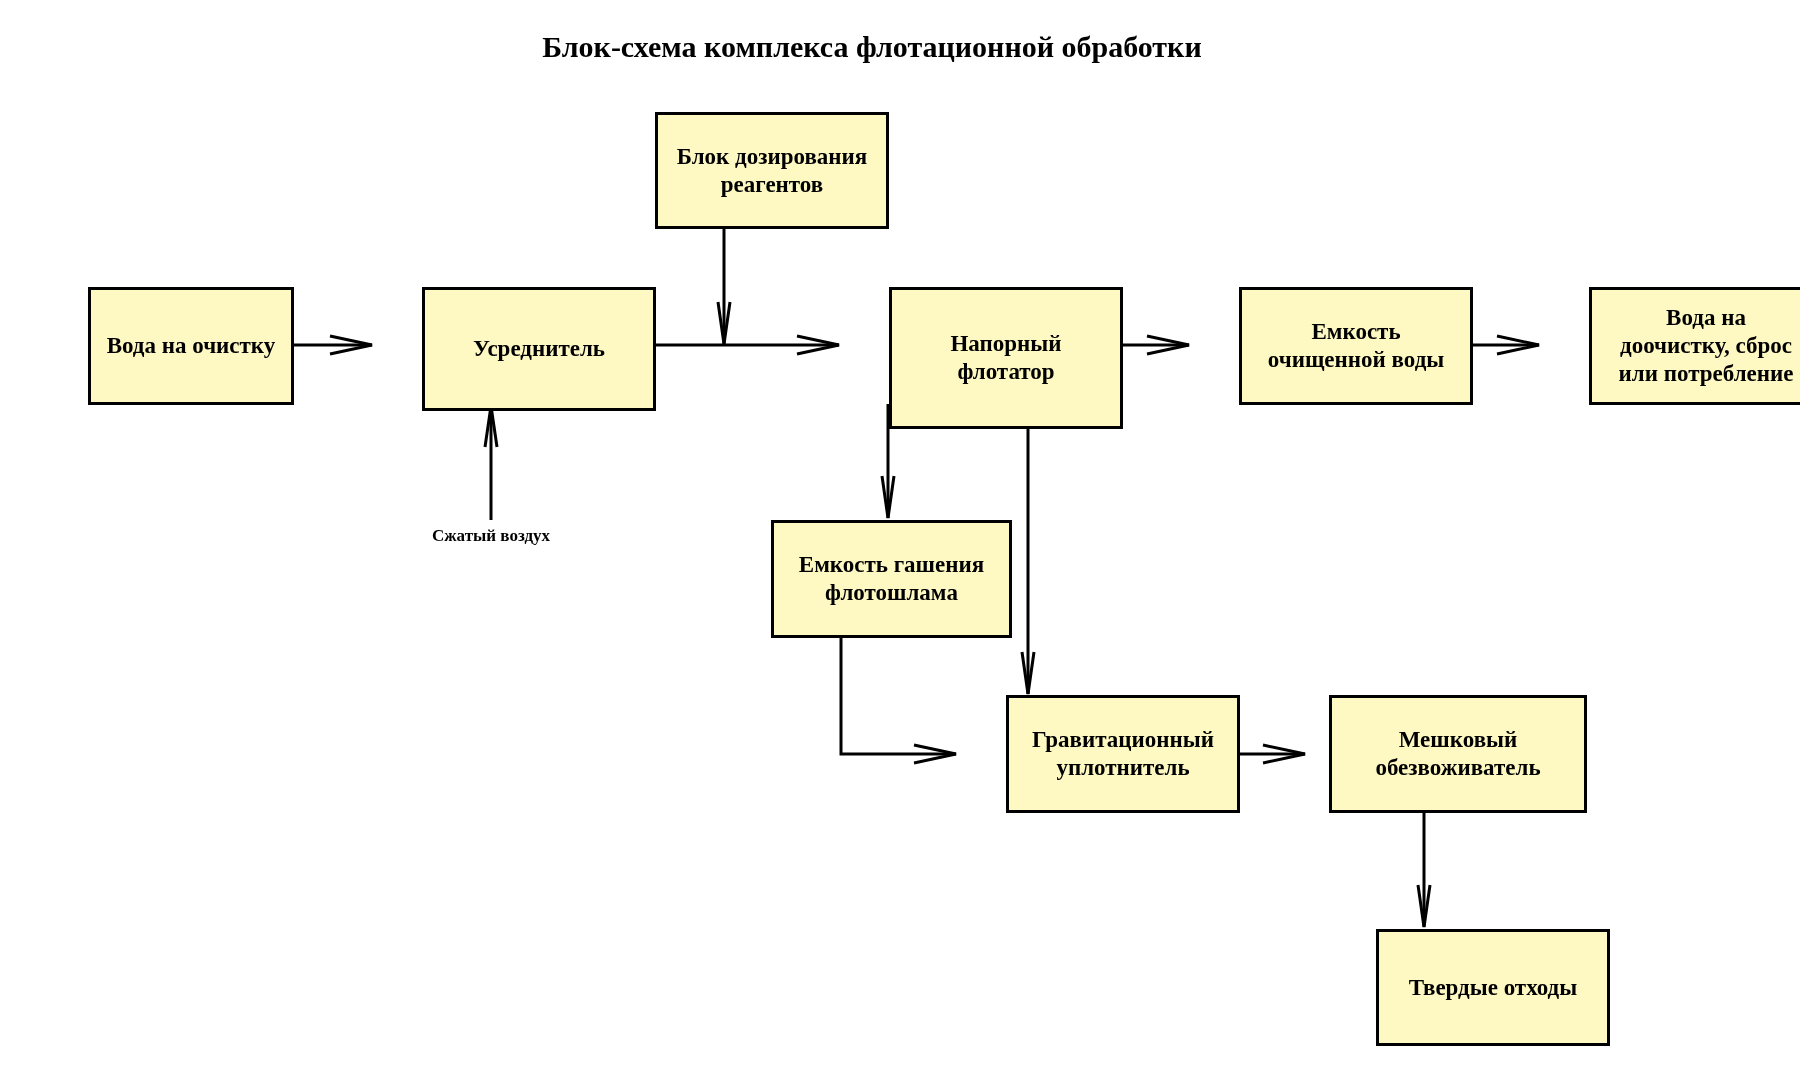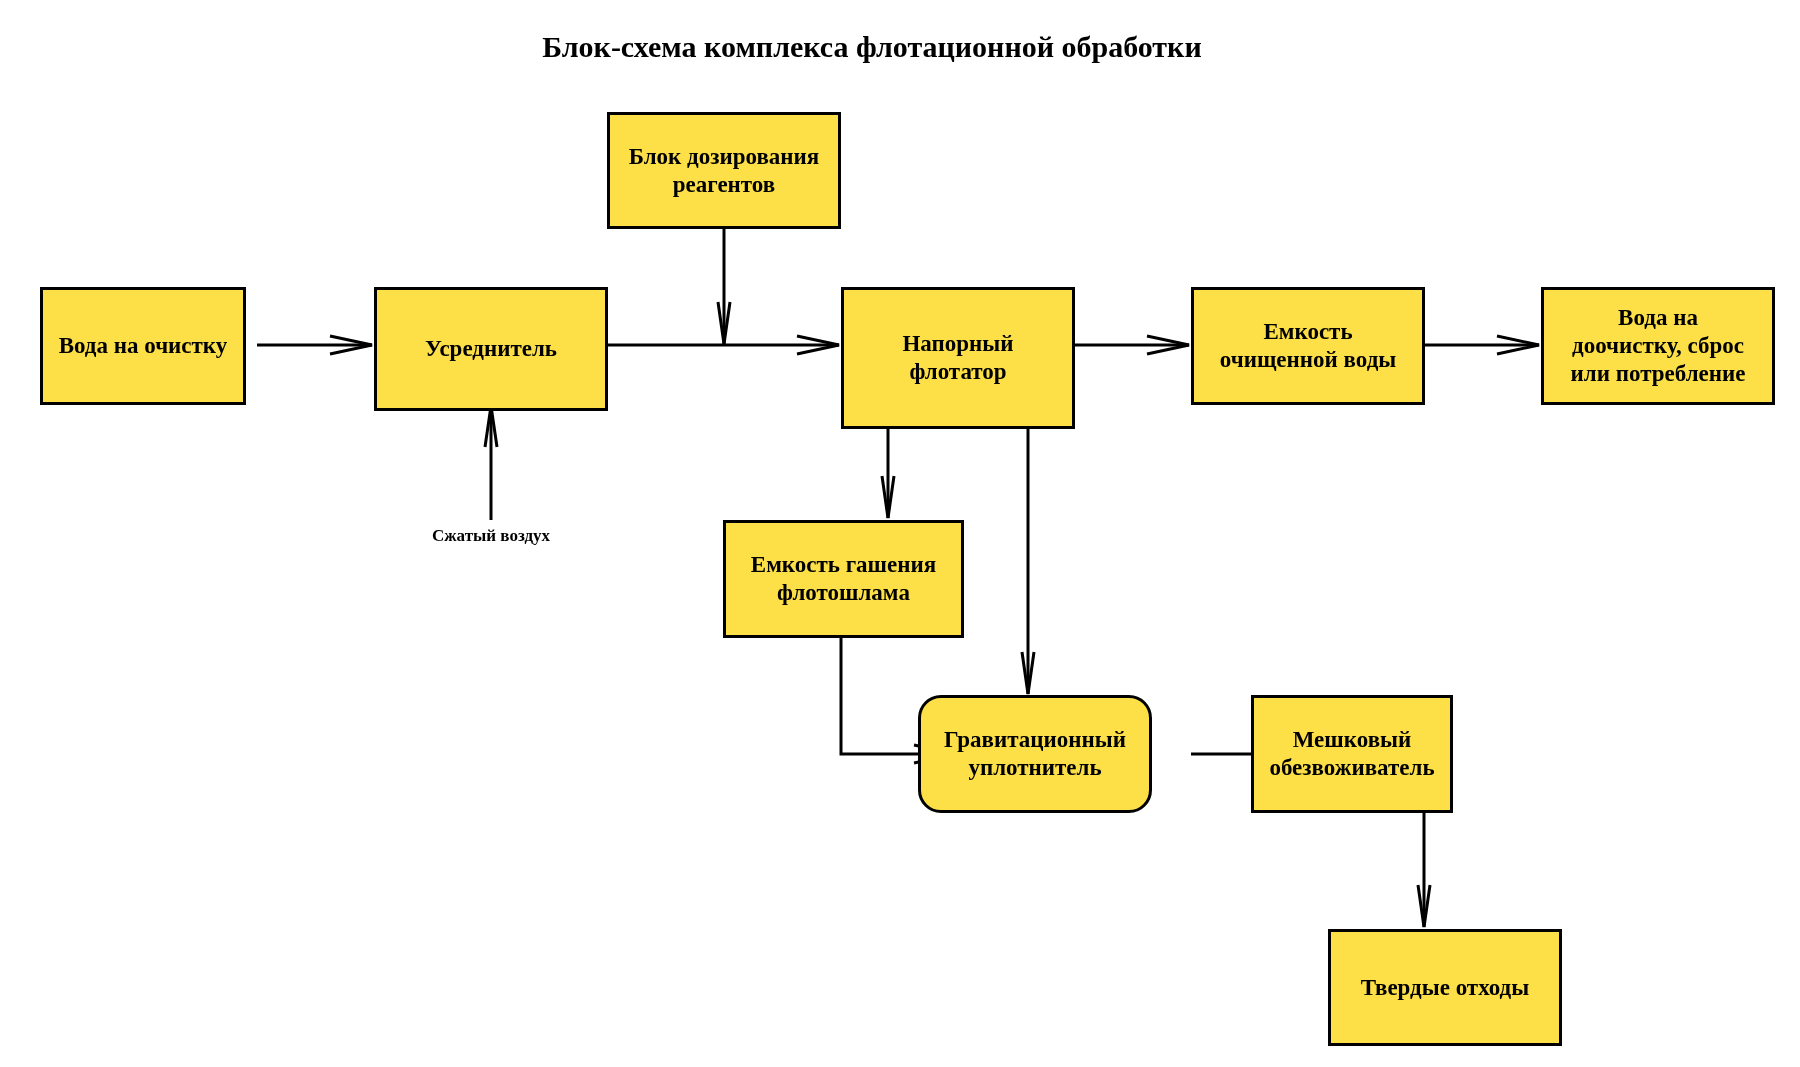--- a/index.html
+++ b/index.html
@@ -1,23 +1,23 @@
 <!DOCTYPE html>
 <html><head>
 <meta charset="utf-8">
 <style>
   html, body { margin:0; padding:0; background:#ffffff; }
   body { width:1800px; height:1067px; position:relative; overflow:hidden;
          font-family:"Liberation Serif", "DejaVu Serif", serif; color:#000; }
   #title { position:absolute; left:0; width:1744px; top:30px; text-align:center;
            font-weight:bold; font-size:30px; }
   svg { position:absolute; left:0; top:0; }
-  .box { position:absolute; box-sizing:border-box; border:3px solid #000; background:#fde047;
+  .box { position:absolute; box-sizing:border-box; border:3px solid #000; background:#fef9c3;
          display:flex; align-items:center; justify-content:center; text-align:center;
-         font-weight:bold; font-size:23px; line-height:28px; white-space:pre-line; padding:0 12px; }
+         font-weight:bold; font-size:23px; line-height:28px; white-space:pre-line; padding:0 12px;margin-left:48px; }
   .label { position:absolute; font-weight:bold; font-size:17px; text-align:center; }
 </style>
 </head>
 <body>
 
 <div id="title">Блок-схема комплекса флотационной обработки</div>
 
 <svg width="1800" height="1067">
   <g stroke="#000" stroke-width="3" fill="none">
 
@@ -84,19 +84,19 @@
 реагентов</div>
 <div class="box" style="left:841px;top:287px;width:234px;height:142px;">Напорный
 флотатор</div>
 <div class="box" style="left:1191px;top:287px;width:234px;height:118px;">Емкость
 очищенной воды</div>
 <div class="box" style="left:1541px;top:287px;width:234px;height:118px;">Вода на
 доочистку, сброс
 или потребление</div>
 <div class="box" style="left:723px;top:520px;width:241px;height:118px;">Емкость гашения
 флотошлама</div>
-<div class="box" style="left:918px;top:695px;width:234px;height:118px;border-radius:23px;">Гравитационный
+<div class="box" style="left:958px;top:695px;width:234px;height:118px;">Гравитационный
 уплотнитель</div>
-<div class="box" style="left:1251px;top:695px;width:202px;height:118px;">Мешковый
+<div class="box" style="left:1281px;top:695px;width:258px;height:118px;">Мешковый
 обезвоживатель</div>
 <div class="box" style="left:1328px;top:929px;width:234px;height:117px;">Твердые отходы</div>
 
 <div class="label" style="left:360px;top:526px;width:262px;">Сжатый воздух</div>
 
 </body></html>

